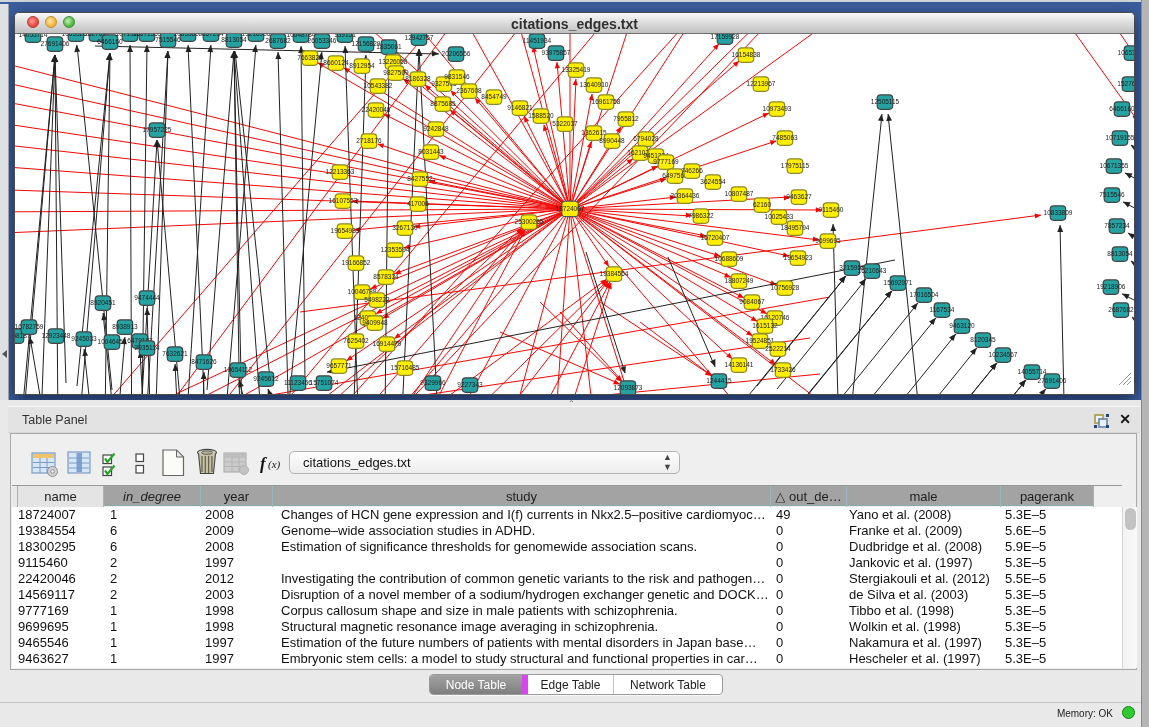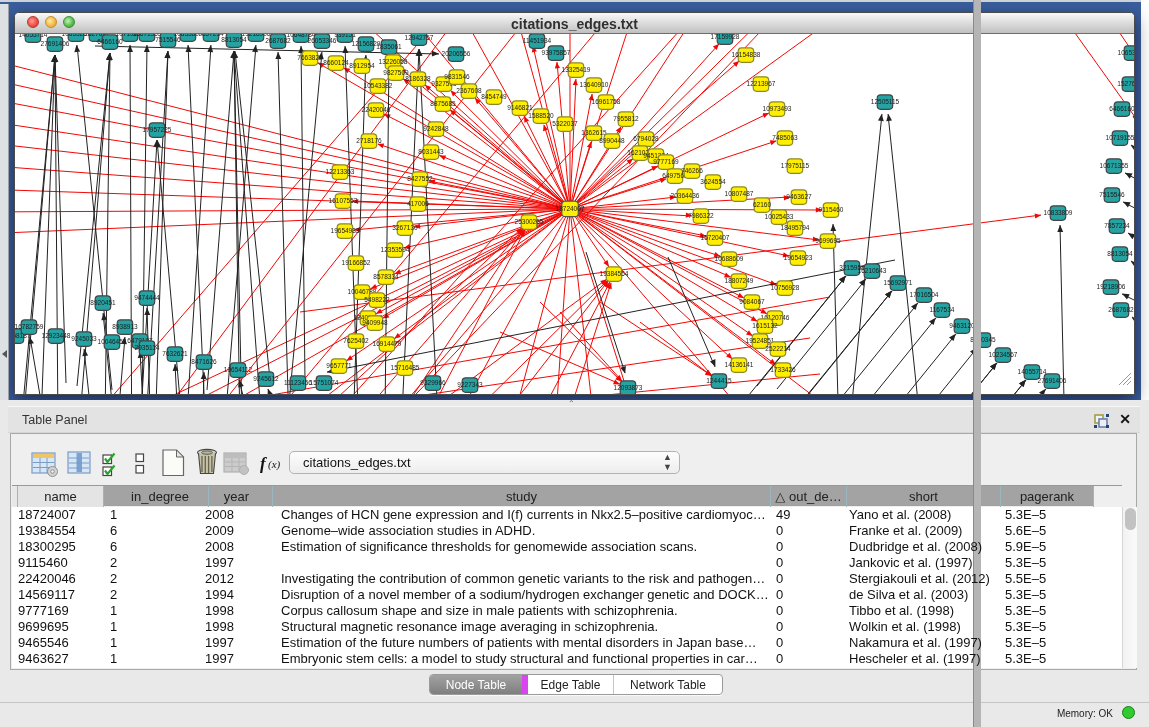--- a/index.html
+++ b/index.html
@@ -1,15 +1,15 @@
 <!DOCTYPE html>
 <html><head><meta charset="utf-8"><style>
 * {margin:0;padding:0;box-sizing:border-box;}
 html,body {width:1149px;height:727px;overflow:hidden;font-family:"Liberation Sans",sans-serif;}
-#page {position:relative;width:981px;height:727px;background:#e8e8e8;}
+#page {position:relative;width:1149px;height:727px;background:#e8e8e8;}
 
 #desk {position:absolute;left:0;top:0;width:1141px;height:400px;background:#3a5e9e;border-top:2px solid #cfd4d9;}
 #leftstrip {position:absolute;left:0;top:2px;width:9px;height:398px;background:#dde1e4;border-right:1px solid #9aa0a6;}
 #lsarrow {position:absolute;left:2px;top:346px;width:0;height:0;border-top:4px solid transparent;border-bottom:4px solid transparent;border-right:5px solid #555;}
 #win {position:absolute;left:14px;top:10px;width:1121px;height:383px;border:1px solid #4a4a4a;border-radius:5px 5px 2px 2px;box-shadow:0 6px 18px rgba(0,0,20,0.55);background:#fff;}
 #titlebar {position:absolute;left:0;top:0;width:100%;height:21px;border-radius:4px 4px 0 0;background:linear-gradient(#f9f9f9,#dcdcdc 50%,#c0c0c0);border-bottom:1px solid #6e6e6e;}
 #title {position:absolute;left:0;top:3px;width:100%;text-align:center;font-size:14px;font-weight:bold;color:#303030;}
 .tl {position:absolute;top:3px;width:12px;height:12px;border-radius:50%;z-index:5;}
 #net {position:absolute;left:0;top:21px;width:1119px;height:360px;background:#fff;overflow:hidden;}
 
@@ -740,25 +740,25 @@
         <circle cx="20" cy="17" r="4.5" fill="#c2c2c2" stroke="#b0b0b0"></circle>
       </g>
       <text x="238" y="24" font-size="17" font-style="italic" font-weight="bold" fill="#111" font-family="Liberation Serif,serif">f</text>
       <text x="246" y="23" font-size="11" font-style="italic" fill="#111" font-family="Liberation Serif,serif">(x)</text>
     </svg>
     <div id="combo">citations_edges.txt<span class="ar">▲<br>▼</span></div>
   </div>
   <div id="thead">
     <div class="th" style="left:0px;width:6px;background:#e8e8e8"></div>
     <div class="th" style="left:6px;width:86px;background:#e4e4e4">name</div>
-    <div class="th" style="left:100px;width:97px;">in_degree</div>
+    <div class="th" style="left:92px;width:97px;font-style:italic;">in_degree</div>
     <div class="th" style="left:189px;width:72px;">year</div>
     <div class="th" style="left:261px;width:498px;">study</div>
     <div class="th" style="left:759px;width:76px;">△ out_de…</div>
-    <div class="th" style="left:835px;width:154px;">short</div>
+    <div class="th" style="left:835px;width:154px;">male</div>
     <div class="th" style="left:989px;width:93px;">pagerank</div>
     <div class="th" style="left:1082px;width:28px;background:#efefef;border-right:none"></div>
   </div>
   <div id="tbody"></div>
   <div id="vsb">
           <div class="thumb"></div>
         </div>
  </div>
 <div class="tr" style="top:107px">
 <span style="left:18px">18724007</span>
@@ -800,21 +800,21 @@
 <span style="left:110px">2</span>
 <span style="left:205px">2012</span>
 <span style="left:281px">Investigating the contribution of common genetic variants to the risk and pathogen…</span>
 <span style="left:776px">0</span>
 <span style="left:849px">Stergiakouli et al. (2012)</span>
 <span style="left:1005px">5.5E–5</span>
 </div>
 <div class="tr" style="top:187px">
 <span style="left:18px">14569117</span>
 <span style="left:110px">2</span>
-<span style="left:205px">1994</span>
+<span style="left:205px">2003</span>
 <span style="left:281px">Disruption of a novel member of a sodium/hydrogen exchanger genetic and DOCK…</span>
 <span style="left:776px">0</span>
 <span style="left:849px">de Silva et al. (2003)</span>
 <span style="left:1005px">5.3E–5</span>
 </div>
 <div class="tr" style="top:203px">
 <span style="left:18px">9777169</span>
 <span style="left:110px">1</span>
 <span style="left:205px">1998</span>
 <span style="left:281px">Corpus callosum shape and size in male patients with schizophrenia.</span>

